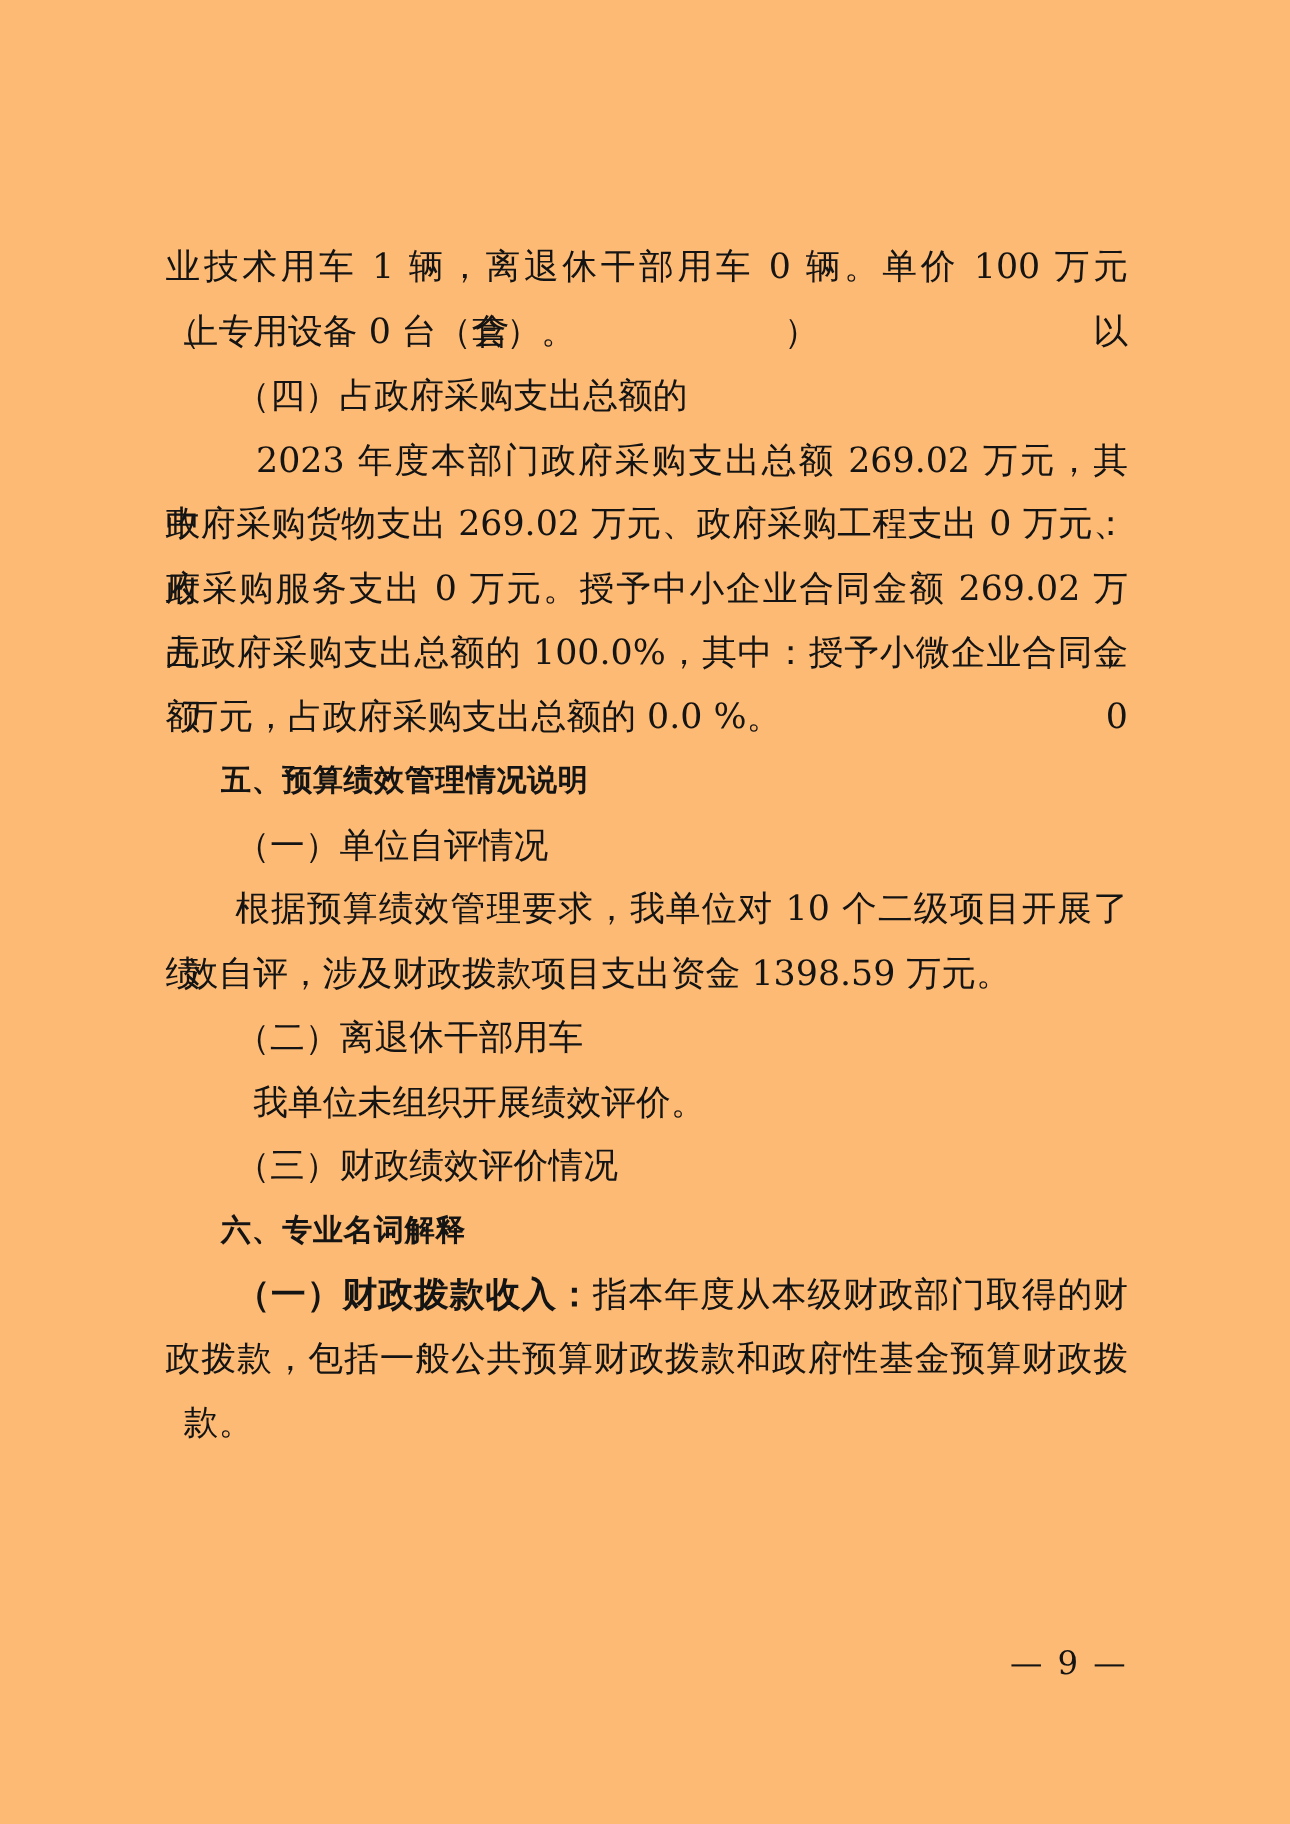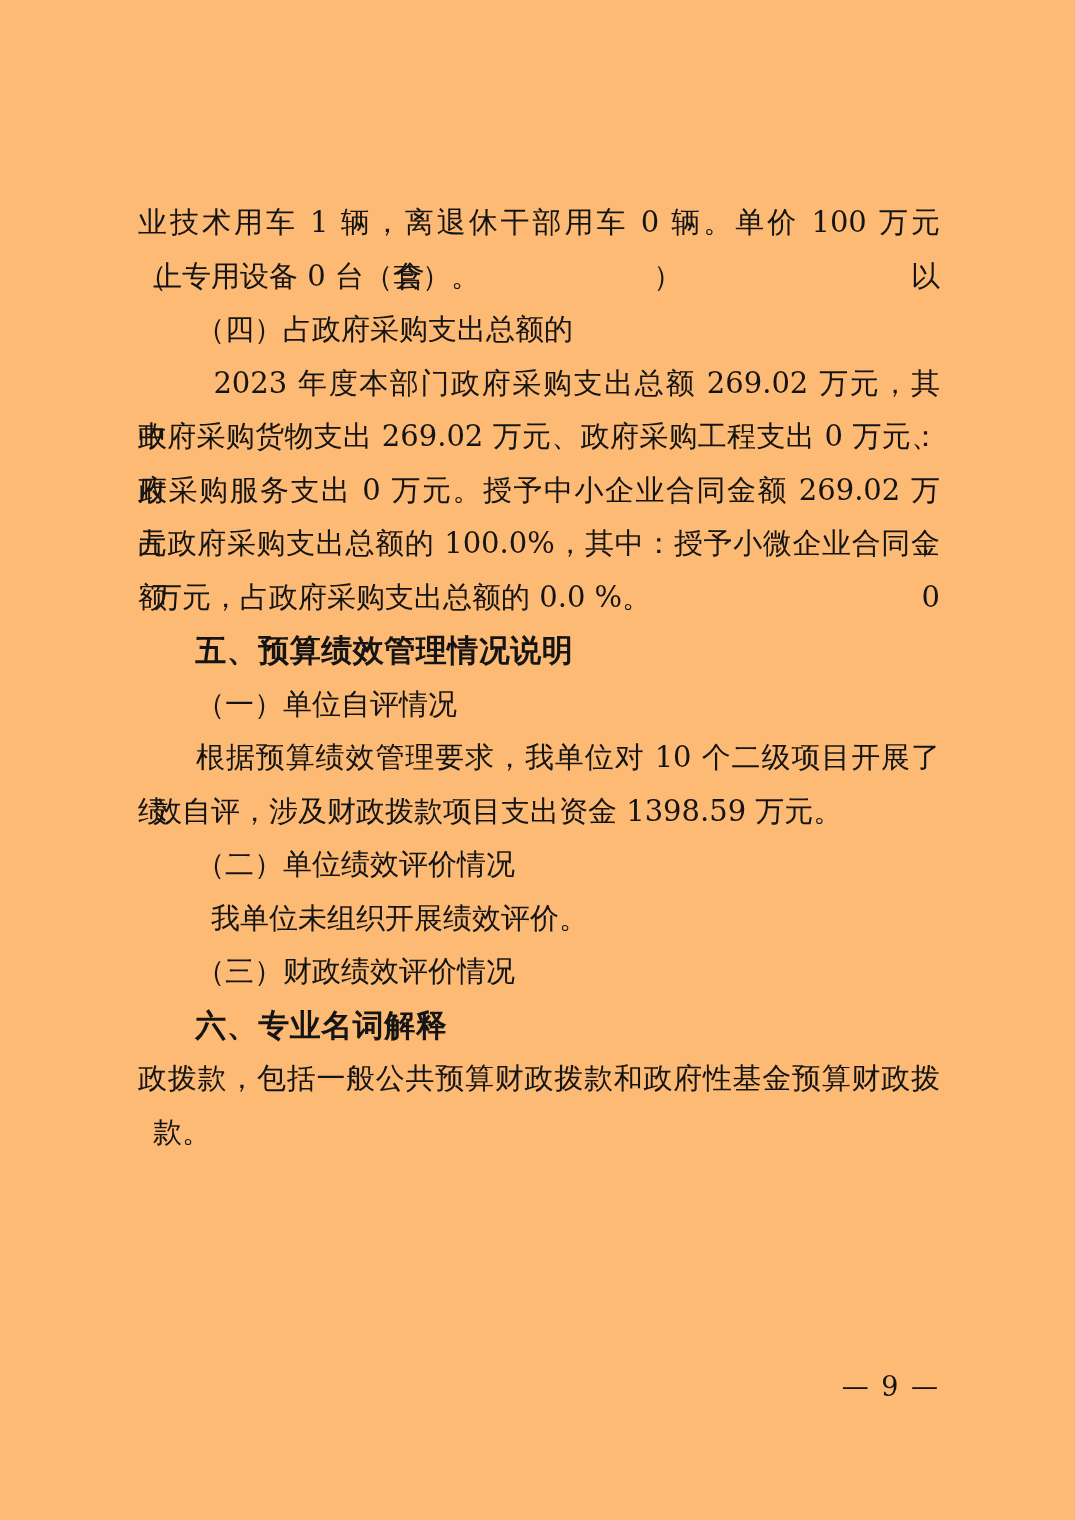--- a/index.html
+++ b/index.html
@@ -33,21 +33,21 @@
   }
   .plain { text-align: left; margin-left: 15px; }
   .indent { text-indent: 2em; }
   .indent-num { text-indent: 2.6em; }
   
   .sub { text-indent: 2em; }
   
   .h2 {
     font-family: Liberation Serif, serif;
     font-weight: 700;
-    font-size: 31px;
+    font-size: 25px;
     text-indent: 1.85em;
     letter-spacing: 0.5px;
   }
   .term {
     font-family: "DejaVu Sans", "Liberation Sans", sans-serif;
     font-weight: 700;
   }
   .page-number {
     position: absolute;
     right: 135px;
@@ -67,24 +67,27 @@
     <div class="line sub">（四）占政府采购支出总额的</div>
     <div class="line justify indent-num">2023 年度本部门政府采购支出总额 269.02 万元，其中：</div>
     <div class="line justify">政府采购货物支出 269.02 万元、政府采购工程支出 0 万元、政</div>
     <div class="line justify">府采购服务支出 0 万元。授予中小企业合同金额 269.02 万元，</div>
     <div class="line justify">占政府采购支出总额的 100.0%，其中：授予小微企业合同金额 0</div>
     <div class="line plain">万元，占政府采购支出总额的 0.0 %。</div>
     <div class="line h2">五、预算绩效管理情况说明</div>
     <div class="line sub">（一）单位自评情况</div>
     <div class="line justify indent">根据预算绩效管理要求，我单位对 10 个二级项目开展了绩</div>
     <div class="line plain">效自评，涉及财政拨款项目支出资金 1398.59 万元。</div>
-    <div class="line sub">（二）单位绩效评价情况</div>
+    <div class="line sub">（二）离退休干部用车</div>
     <div class="line plain indent">我单位未组织开展绩效评价。</div>
     <div class="line sub">（三）财政绩效评价情况</div>
     <div class="line h2">六、专业名词解释</div>
+    <div class="line justify indent">
+      <span class="term">（一）财政拨款收入：</span><span>指本年度从本级财政部门取得的财</span>
+    </div>
     <div class="line justify">政拨款，包括一般公共预算财政拨款和政府性基金预算财政拨</div>
     <div class="line plain">款。</div>
   </main>
 
   <footer>
     <div class="page-number">— 9 —</div>
   </footer>
 </div>
 
 </body></html>

